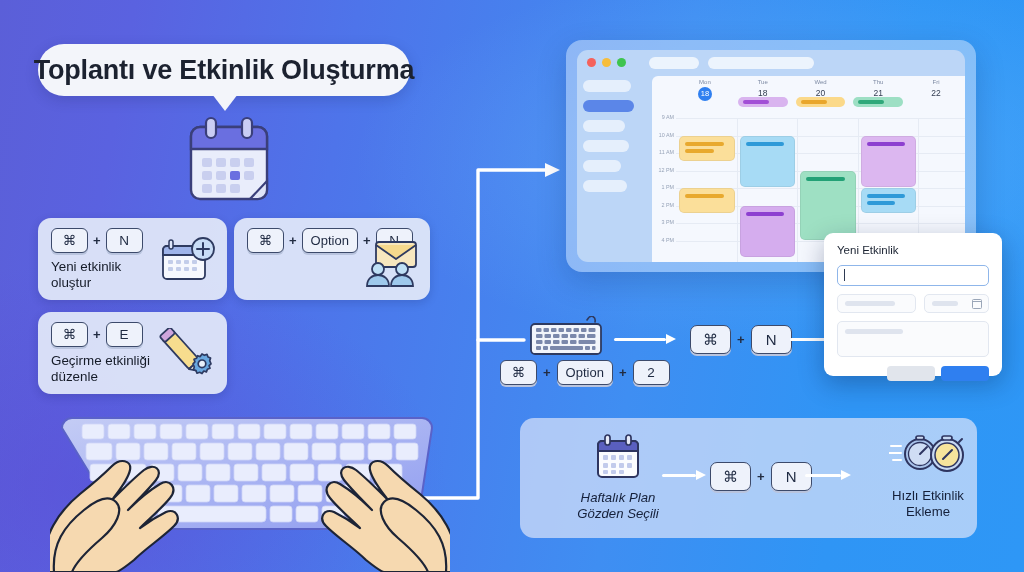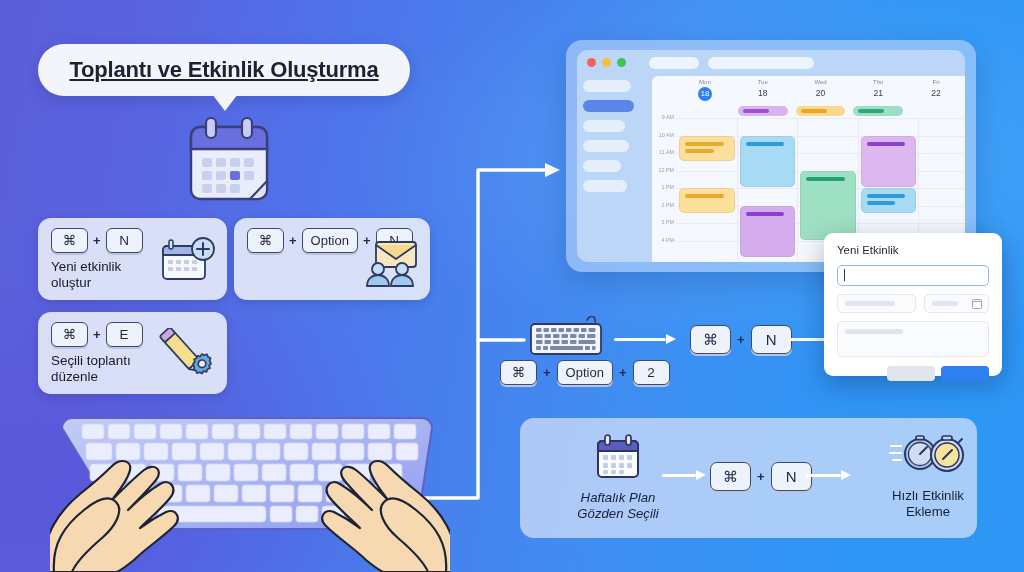--- a/index.html
+++ b/index.html
@@ -27,23 +27,22 @@
   .title-pill{
     position:absolute; left:38px; top:44px;
     width:372px; height:52px;
     background:#f3f5fa;
     border-radius:26px;
     display:flex; align-items:center; justify-content:center;
     box-shadow:0 4px 14px rgba(20,25,80,.18);
     z-index:6;
   }
   .title-pill .t{
-    font-size:22px; font-weight:bold; color:#1c2230; letter-spacing:-.2px;
+    font-size:27px; font-weight:bold; color:#1c2230; letter-spacing:-.2px;
     white-space:nowrap;
-    text-decoration:underline;
   }
   .title-tail{
     position:absolute; left:212px; top:94px;
     width:0;height:0;
     border-left:13px solid transparent;
     border-right:13px solid transparent;
     border-top:17px solid #f3f5fa;
     z-index:6;
   }
 
@@ -111,21 +110,21 @@
   .side{ width:63px; padding:4px 6px 0 6px; }
   .side-ph{ height:12px; background:rgba(255,255,255,.62); border-radius:6px; margin-bottom:8px;}
   .side-ph.sel{ background:#5b86e8; }
   .side-ph.s1{width:48px} .side-ph.s2{width:51px} .side-ph.s3{width:42px}
   .side-ph.s4{width:46px} .side-ph.s5{width:38px} .side-ph.s6{width:44px}
 
   .grid{
     flex:1; background:#f5f8fe; border-radius:6px 0 0 0;
     position:relative; overflow:hidden; margin-right:0;
   }
-  .dayhead{ display:flex; height:30px; padding-left:24px; }
+  .dayhead{ display:flex; height:21px; padding-left:24px; }
   .dayhead .dcol{ flex:1; text-align:center; padding-top:2px;}
   .dn{ font-size:6px; color:#7d8aa3; display:block; line-height:8px;}
   .dd{ font-size:8.5px; color:#333d52; display:block; line-height:12px; margin-top:1px;}
   .dd.today{
     background:#2f7ff0; color:#fff; width:14px;height:14px;border-radius:50%;
     margin:1px auto 0; line-height:14px; font-size:7.5px;
   }
   .allday{ display:flex; height:12px; padding-left:24px; }
   .allday .adcol{ flex:1; padding:0 4px; }
   .ad{ height:10px; border-radius:5px; position:relative;}
@@ -289,21 +288,21 @@
     </div>
   </div>
 
   <div class="sc-card" id="sc3">
     <div class="keys">
       <span class="key">⌘</span>
       <span class="plus">+</span>
       <span class="key">E</span>
     </div>
     <div class="sc-label">
-      <span>Seçili toplantı</span><br>
+      <span>Geçirme etkinliği</span><br>
       <span>düzenle</span>
     </div>
     <div class="sc-icon">
       <svg width="60" height="54" viewBox="0 0 60 54">
         <g transform="rotate(-42 30 24)">
           <rect x="20" y="-2" width="14" height="40" rx="2" fill="#f7dd8e" stroke="#2e3a60" stroke-width="1.8"></rect>
           <rect x="20" y="-6" width="14" height="8" rx="2" fill="#cfa5dd" stroke="#2e3a60" stroke-width="1.8"></rect>
           <path d="M20 38h14l-7 9z" fill="#f7f3e4" stroke="#2e3a60" stroke-width="1.8" stroke-linejoin="round"></path>
         </g>
         <g transform="translate(34,26)">

